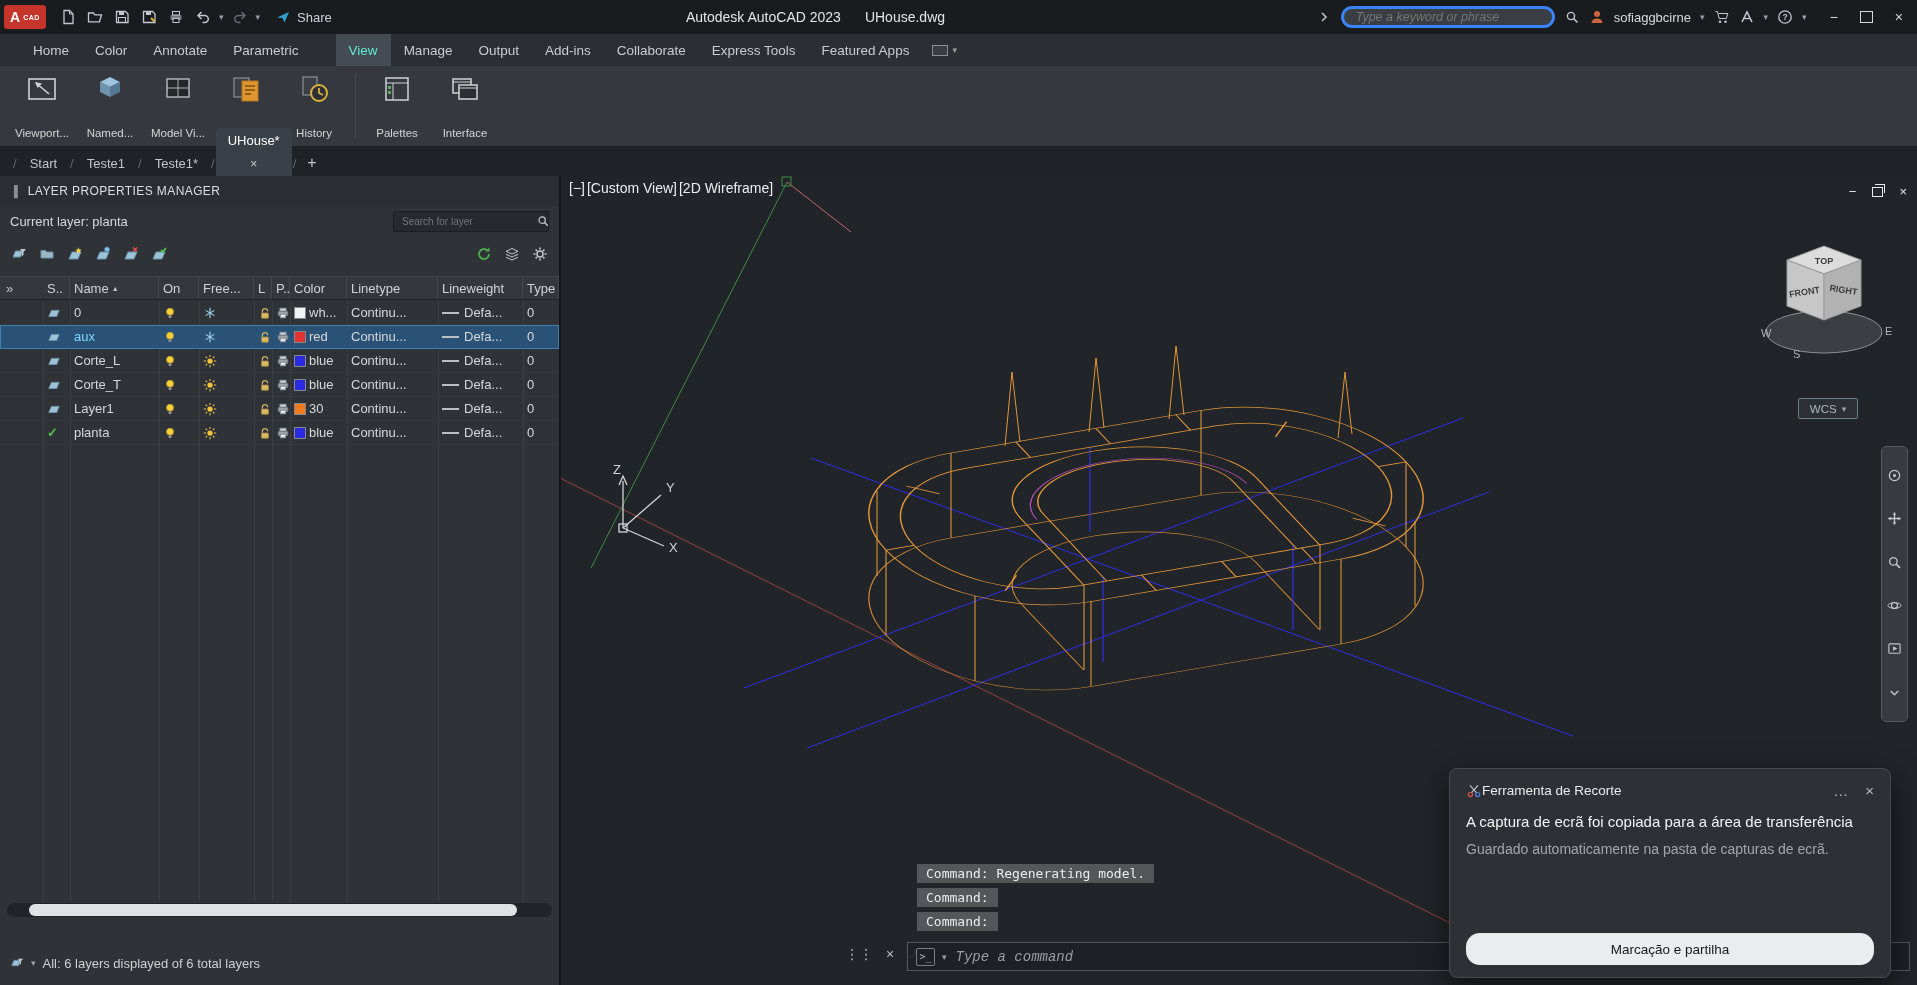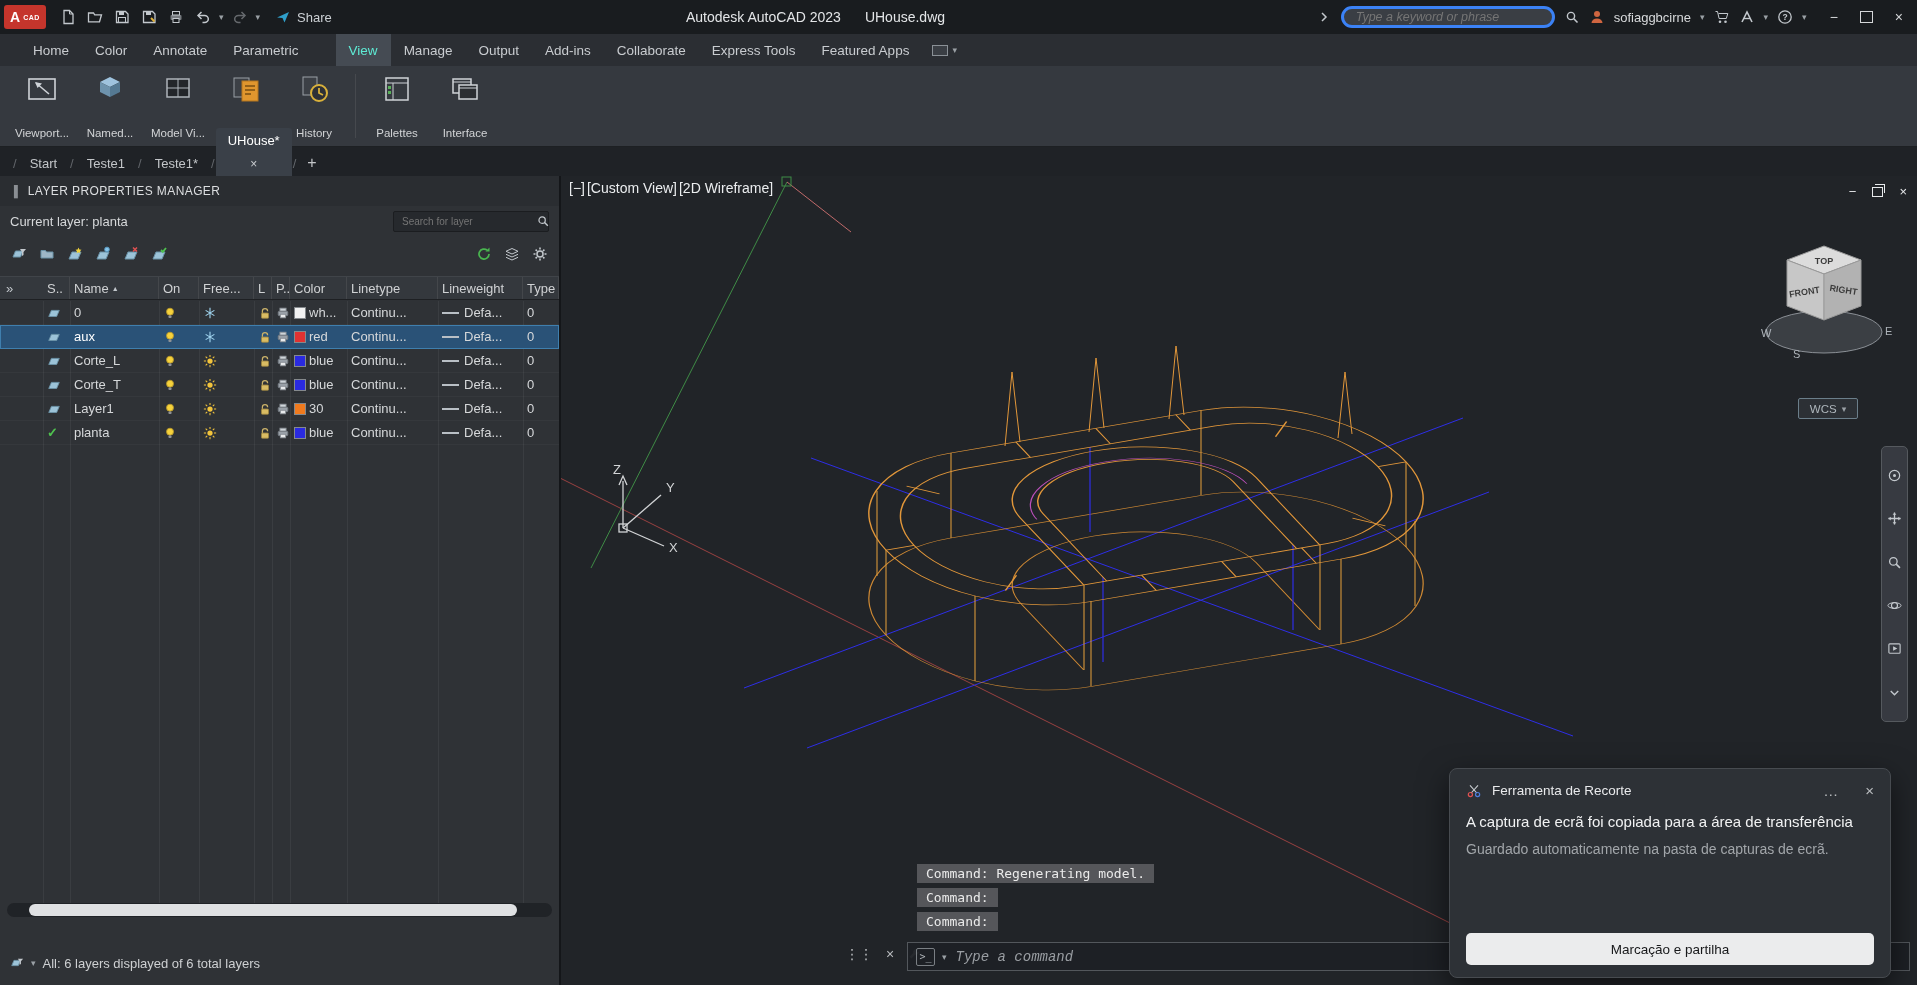--- a/index.html
+++ b/index.html
@@ -62,21 +62,21 @@
   .hcell{display:flex;align-items:center;gap:3px;padding-left:4px;border-right:1px solid #44474b;overflow:hidden;white-space:nowrap;box-sizing:border-box;}
   .hgut{width:43px;display:flex;align-items:center;padding-left:6px;color:#c3c8cd;font-size:13px;box-sizing:border-box;}
   .sort{font-size:7px;color:#c3c8cd;}
   .lpm-body{position:absolute;top:125px;left:0;width:559px;height:602px;overflow:hidden;}
   .lpm-body::before{content:'';position:absolute;inset:0;pointer-events:none;
     background-image:linear-gradient(#3a3d41,#3a3d41),linear-gradient(#3a3d41,#3a3d41),linear-gradient(#3a3d41,#3a3d41),linear-gradient(#3a3d41,#3a3d41),linear-gradient(#3a3d41,#3a3d41),linear-gradient(#3a3d41,#3a3d41),linear-gradient(#3a3d41,#3a3d41),linear-gradient(#3a3d41,#3a3d41),linear-gradient(#3a3d41,#3a3d41),linear-gradient(#3a3d41,#3a3d41);
     background-size:1px 100%;background-repeat:no-repeat;
     background-position:43px 0,70px 0,159px 0,199px 0,254px 0,272px 0,290px 0,347px 0,438px 0,523px 0;}
   .lrow{position:relative;height:23px;display:flex;align-items:stretch;border-bottom:1px solid rgba(255,255,255,.03);font-size:13px;color:#d6d8da;}
   .lrow.selected{background:#2a5277;outline:1px solid #3f7fae;outline-offset:-1px;}
-  .lrow.selected .lname{color:#ffffff;}
+  .lrow.selected .lname{color:#7dd3fc;}
   .gut{width:43px;flex:none;}
   .cell{display:flex;align-items:center;gap:3px;padding-left:4px;overflow:hidden;white-space:nowrap;box-sizing:border-box;flex:none;}
   .swatch{width:10px;height:10px;border:1px solid #85898d;display:inline-block;flex:none;}
   .cur-check{color:#4fc24f;font-weight:bold;font-size:13px;}
   .lw-sample{display:inline-block;width:17px;height:0;border-top:2px solid #b9bfc5;margin-right:2px;flex:none;}
   .pal-hscroll{position:absolute;left:7px;top:727px;width:545px;height:14px;background:#202327;border-radius:7px;}
   .pal-hthumb{position:absolute;left:22px;top:1px;width:488px;height:12px;background:#dfe1e3;border-radius:6px;}
   .pal-status{position:absolute;left:0;bottom:0;width:100%;height:44px;display:flex;align-items:center;gap:7px;padding:0 10px;font-size:13px;color:#ced0d2;box-sizing:border-box;}
   .st-caret{color:#9aa0a5;font-size:9px;}
 
@@ -94,27 +94,27 @@
   #cmdHistory{position:absolute;left:356px;top:688px;display:flex;flex-direction:column;align-items:flex-start;gap:5px;font-family:"DejaVu Sans Mono",monospace;font-size:13px;z-index:4;}
   .cmd-line{background:rgba(96,98,101,.82);color:#ebebeb;padding:2px 9px;white-space:pre;}
   .cmd-grip{position:absolute;left:284px;top:770px;display:flex;gap:13px;color:#b9bcbf;font-size:14px;align-items:center;z-index:4;}
   .cmd-bar{position:absolute;left:346px;top:766px;width:1003px;height:29px;background:rgba(30,33,37,.95);border:1px solid #53575c;display:flex;align-items:center;padding:0 8px;gap:7px;box-sizing:border-box;z-index:4;}
   .cmd-ico{width:17px;height:16px;border:1px solid #7a7f84;border-radius:2px;color:#aeb3b8;font-size:10px;font-family:"DejaVu Sans Mono",monospace;display:inline-flex;align-items:center;justify-content:center;}
   .cmd-input{flex:1;background:transparent;border:0;outline:0;font-family:Liberation Mono, monospace;font-size:14px;color:#cfd2d5;font-style:italic;}
   .cmd-input::placeholder{color:#9a9ea3;font-style:italic;}
 
   
   .toast{position:absolute;left:888px;top:592px;width:442px;height:210px;background:#2d3136;border:1px solid #474b50;border-radius:8px;box-shadow:0 10px 30px rgba(0,0,0,.55);padding:13px 16px;box-sizing:border-box;z-index:20;}
-  .toast-head{display:flex;align-items:center;gap:10px;color:#e9eaec;font-size:13.5px;}
+  .toast-head{display:flex;align-items:center;color:#e9eaec;font-size:13.5px;}
   .toast-head .sp{flex:1;}
   .toast-dots{color:#b9bcbf;font-size:15px;letter-spacing:1px;}
   .toast-x{color:#b9bcbf;font-size:15px;margin-left:16px;}
   .toast-msg{margin-top:13px;font-size:15px;color:#f1f2f3;line-height:1.35;width:392px;}
   .toast-detail{margin-top:8px;font-size:14px;color:#a2a6aa;line-height:1.35;width:400px;}
-  .toast-btn{position:absolute;left:16px;right:16px;bottom:12px;height:32px;background:#ebeced;border-radius:5px;color:#17181a;font-size:13.5px;display:flex;align-items:center;justify-content:center;}
+  .toast-btn{position:absolute;left:16px;right:16px;bottom:12px;height:32px;background:#ebeced;border-radius:14px;color:#17181a;font-size:13.5px;display:flex;align-items:center;justify-content:center;}
 </style>
 </head>
 <body>
 
 <div id="app">
 
   <div class="titlebar">
     <div class="logo">
       <span class="a">A</span>
       <span class="cad">CAD</span>

